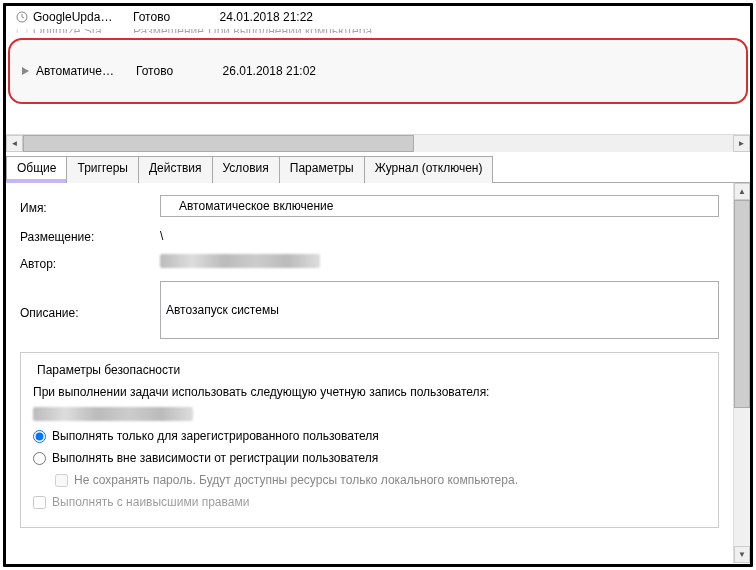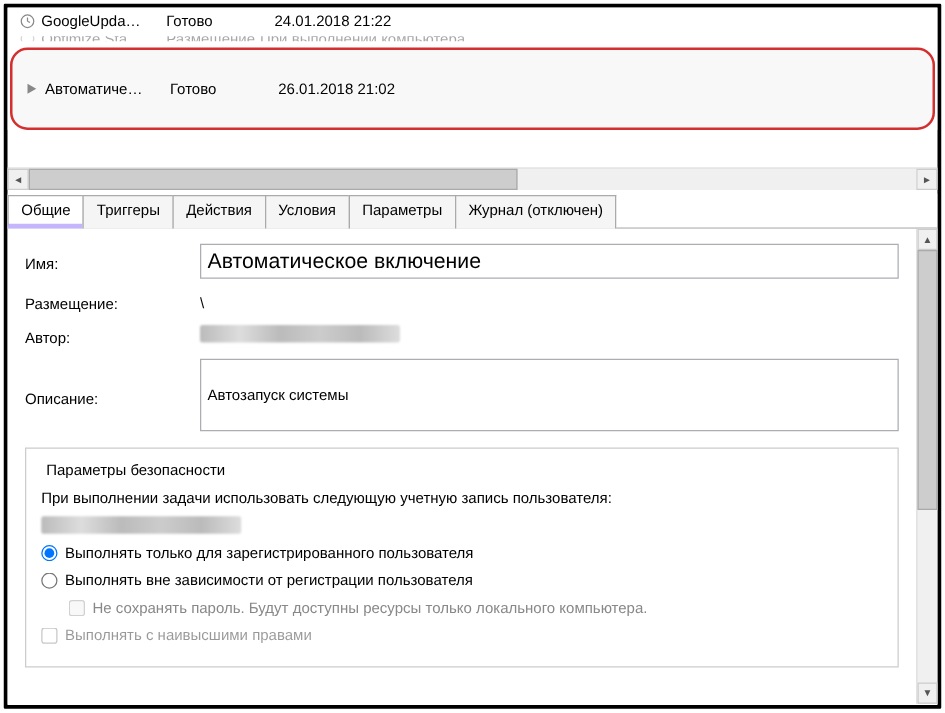--- a/index.html
+++ b/index.html
@@ -18,21 +18,21 @@
 .scroll-h .track { flex: 1; height: 17px; background: #f0f0f0; position: relative; }
 .scroll-h .thumb { position: absolute; left: 0; top: 0; width: 55%; height: 17px; background: #cdcdcd; border: 1px solid #aaa; }
 .tabs { display: flex; border-bottom: 1px solid #aaa; background: #fff; margin-top: 4px; }
 .tab { padding: 4px 10px; border: 1px solid #aaa; border-bottom: none; background: #fff; margin-right: -1px; cursor: default; position: relative; top: 1px; }
 .tab.active { background: #fff; border-bottom: 4px solid #c4b5fd; }
 .tab:not(.active) { background: #f5f5f5; }
 .panel { padding: 12px 14px; background: #fff; height: 380px; overflow-y: auto; position: relative; }
 .form-row { display: flex; align-items: center; margin-bottom: 10px; }
 .lbl { width: 140px; padding-top: 3px; }
 .fld { flex: 1; }
-.fld input[type=text] { width: 100%; border: 1px solid #abadb3; padding: 3px 5px; font-family: inherit; font-size: 17px; }
+.fld input[type=text] { width: 100%; border: 1px solid #abadb3; padding: 3px 18px; font-family: inherit; font-size: 12px; }
 .fld textarea { width: 100%; border: 1px solid #abadb3; padding: 21px 5px; font-family: Liberation Sans, sans-serif; font-size: 12px; height: 58px; resize: none; }
 .fieldset { border: 1px solid #ccc; margin-top: 10px; padding: 10px 12px; }
 .fieldset .legend { margin-top: -18px; background: #fff; padding: 0 4px; display: inline-block; }
 .sec-row { margin: 8px 0; display: flex; align-items: center; }
 .sec-row input[type=radio], .sec-row input[type=checkbox] { margin-right: 6px; }
 .sec-row.disabled { color: #888; }
 .sec-row.indent { margin-left: 22px; }
 .blurred { display: inline-block; width: 160px; height: 14px; background: linear-gradient(90deg,#bbb,#ddd 20%,#bbb 40%,#ccc 60%,#bbb 80%,#ddd); filter: blur(1px); border-radius:2px; }
 .vscroll { position: absolute; right: 0; top: 0; width: 17px; height: 100%; background: #f0f0f0; border-left: 1px solid #ddd; }
 .vscroll .varrow { height: 17px; background: #f0f0f0; border: 1px solid #ccc; text-align:center; font-size:8px; color:#555; line-height:15px;}

